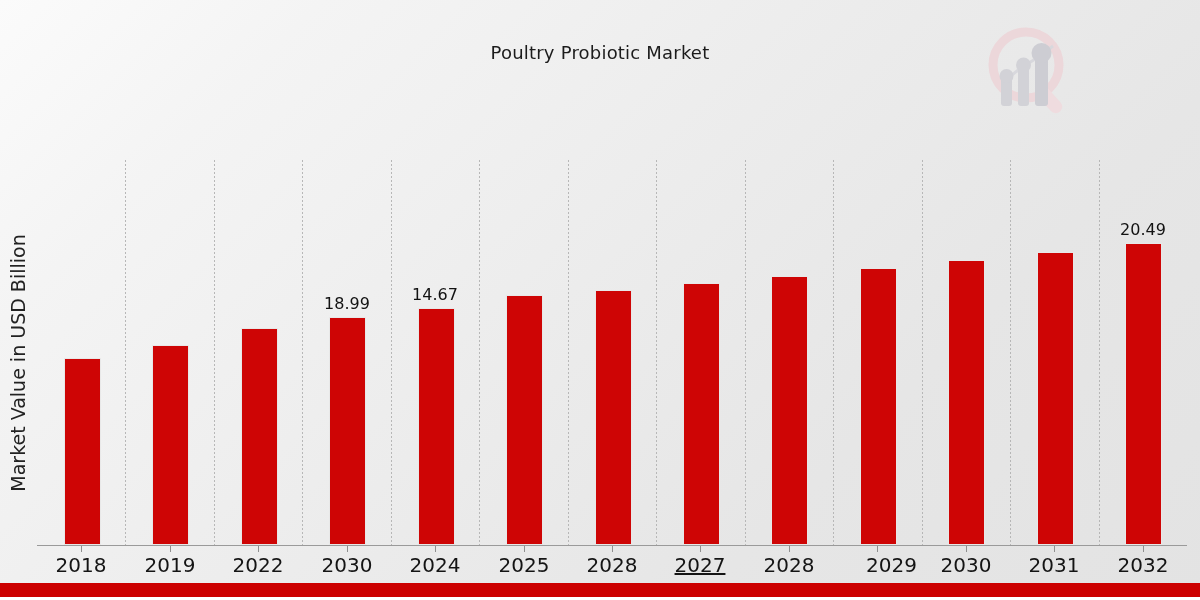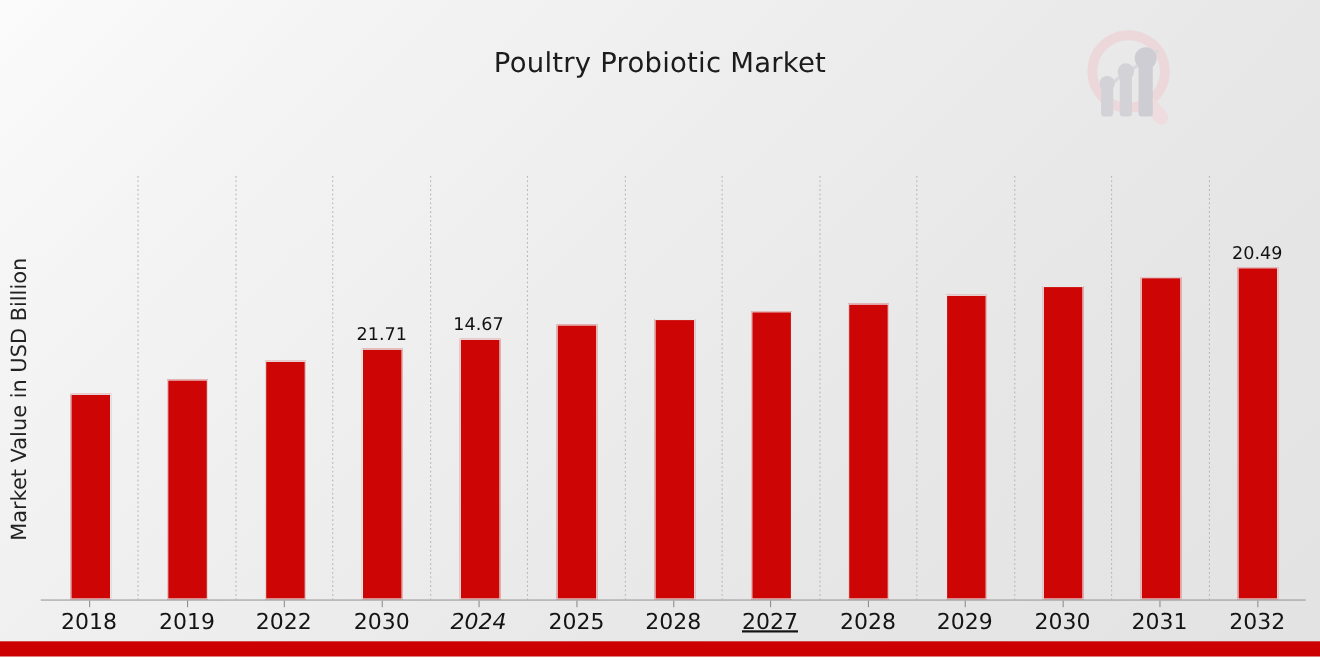--- a/index.html
+++ b/index.html
@@ -21,21 +21,21 @@
       linear-gradient(135deg, #fbfbfb 0%, #f4f4f4 18%, #ececec 48%, #e6e6e6 72%, #e3e3e3 100%);
     overflow: hidden;
   }
   
   #chart-title {
     position: absolute;
     left: 0;
     top: 42px;
     width: 1200px;
     text-align: center;
-    font-size: 25px;
+    font-size: 18px;
     font-weight: 400;
     color: #1c1c1c;
     letter-spacing: 0.2px;
     font-family: "DejaVu Sans", sans-serif;
   }
   
   #watermark {
     position: absolute;
     left: 985px;
     top: 24px;
@@ -185,36 +185,36 @@
 
   <div id="footer-bar"></div>
   <div id="footer-white"></div>
 
 <div class="tick-mark" style="left: 81px;"></div>
     <div class="tick-label" style="left: 41px; width: 80px;">2018</div>
     <div class="tick-mark" style="left: 170px;"></div>
     <div class="tick-label" style="left: 130px; width: 80px;">2019</div>
     <div class="tick-mark" style="left: 258px;"></div>
     <div class="tick-label" style="left: 218px; width: 80px;">2022</div>
-    <div class="bar-label" style="left: 307px; top: 294px; width: 80px;">21.71</div>
+    <div class="bar-label" style="left: 307px; top: 294px; width: 80px;">18.99</div>
     <div class="tick-mark" style="left: 347px;"></div>
     <div class="tick-label" style="left: 307px; width: 80px;">2030</div>
     <div class="bar-label" style="left: 395px; top: 285px; width: 80px;">14.67</div>
     <div class="tick-mark" style="left: 435px;"></div>
-    <div class="tick-label" style="left: 395px; width: 80px; font-style: italic;">2024</div>
+    <div class="tick-label" style="left: 395px; width: 80px;">2024</div>
     <div class="tick-mark" style="left: 524px;"></div>
     <div class="tick-label" style="left: 484px; width: 80px;">2025</div>
     <div class="tick-mark" style="left: 612px;"></div>
     <div class="tick-label" style="left: 572px; width: 80px;">2028</div>
     <div class="tick-mark" style="left: 700px;"></div>
     <div class="tick-label" style="left: 660px; width: 80px; text-decoration: underline;">2027</div>
     <div class="tick-mark" style="left: 789px;"></div>
     <div class="tick-label" style="left: 749px; width: 80px;">2028</div>
     <div class="tick-mark" style="left: 877px;"></div>
-    <div class="tick-label" style="left: 837px; width: 80px;">2029</div>
+    <div class="tick-label" style="left: 837px; width: 80px; text-align: right;">2029</div>
     <div class="tick-mark" style="left: 966px;"></div>
     <div class="tick-label" style="left: 926px; width: 80px;">2030</div>
     <div class="tick-mark" style="left: 1054px;"></div>
     <div class="tick-label" style="left: 1014px; width: 80px;">2031</div>
     <div class="bar-label" style="left: 1103px; top: 220px; width: 80px;">20.49</div>
     <div class="tick-mark" style="left: 1143px;"></div>
     <div class="tick-label" style="left: 1103px; width: 80px;">2032</div>
   </div>
 
 </body></html>

